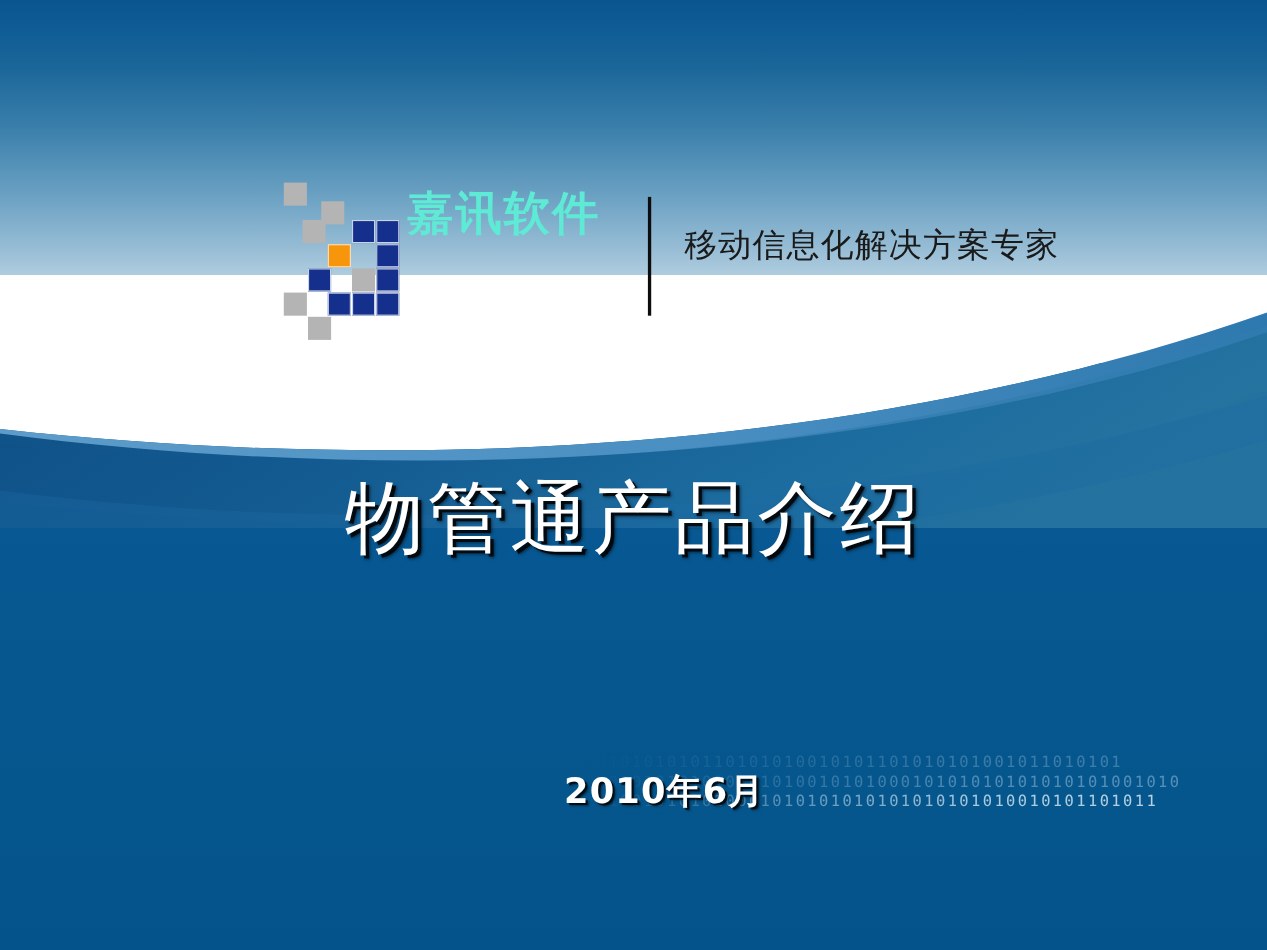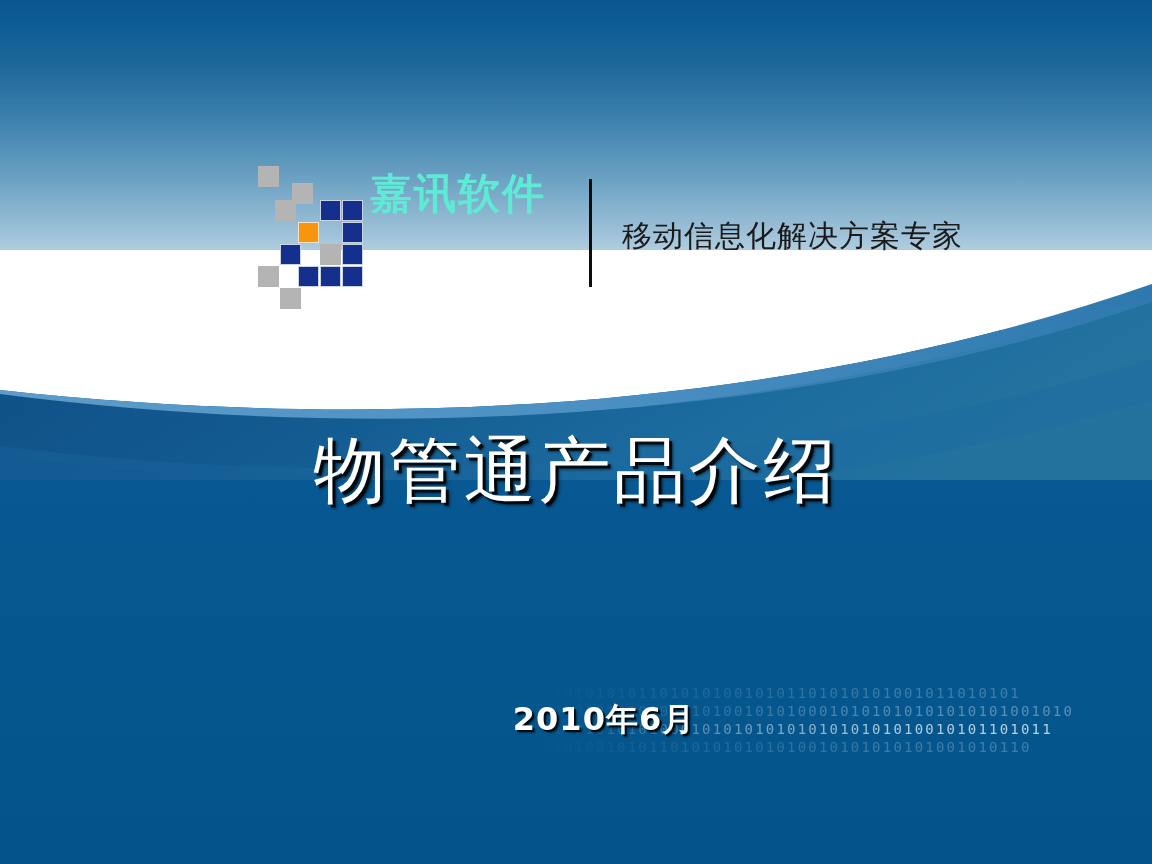--- a/index.html
+++ b/index.html
@@ -153,21 +153,21 @@
     position: absolute;
     left: 331px;
     top: 13px;
     width: 3px;
     height: 108px;
     background: #0d0d0d;
   }
   .tagline {
     position: absolute;
     left: 364px;
-    top: 50px;
+    top: 37px;
     font-family: "DejaVu Sans", "Liberation Sans", sans-serif;
     font-size: 30px;
     color: #1a1a1a;
     letter-spacing: 1px;
     white-space: nowrap;
   }
 
   
   .title {
     position: absolute;
@@ -247,21 +247,20 @@
 
     <path d="M0,144 C400,196 820,166 1152,52 L1152,230 L0,230 Z" fill="url(#gDark)" opacity="0.97"></path>
 
     <path d="M0,196 C380,244 800,214 1152,110 L1152,150 C800,254 380,284 0,236 Z" fill="#1d6ba4" opacity="0.35"></path>
   </svg>
 
   <div class="binary">
     <div class="binary-row dim">1010101010110101010010101101010101001011010101</div>
     <div class="binary-row dim2">010101010101010101001010100010101010101010101001010</div>
     <div class="binary-row bright">1010010101010001010101010101010101010010101101011</div>
-    <div class="binary-row dim">10101001010110101010101010010101010101001010110</div>
   </div>
 
   <div class="logo-area">
 
     <div class="mosaic">
       <span class="cell gray" style="left:0px;   top:0px;"></span>
       <span class="cell gray" style="left:34px;  top:17px;"></span>
       <span class="cell gray" style="left:17px;  top:34px;"></span>
       <span class="cell navy" style="left:62px;  top:34px;"></span>
       <span class="cell navy" style="left:84px;  top:34px;"></span>

